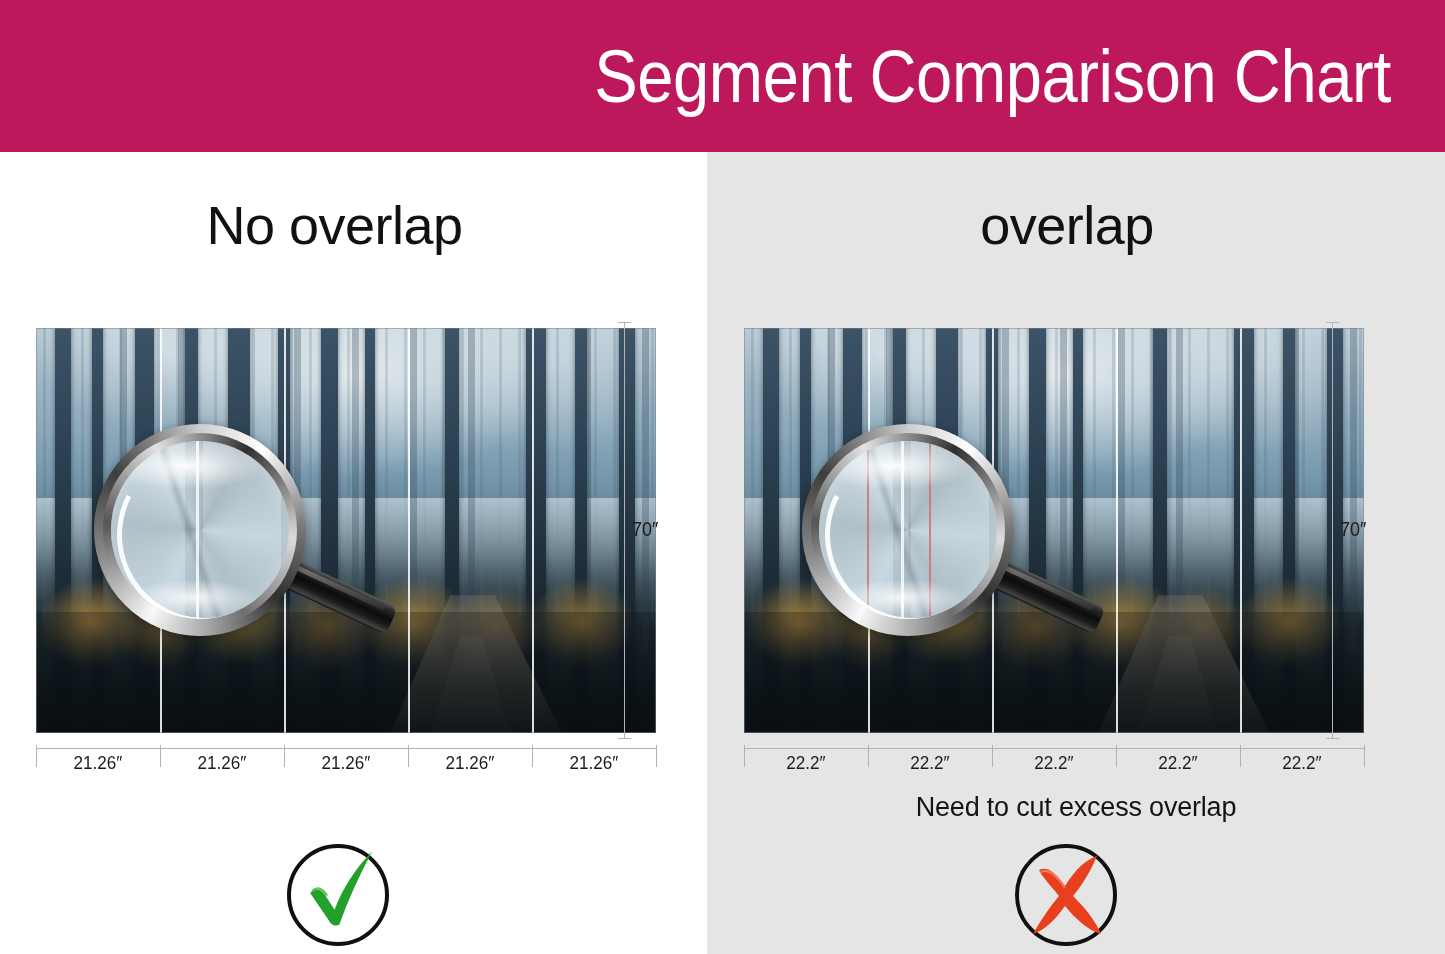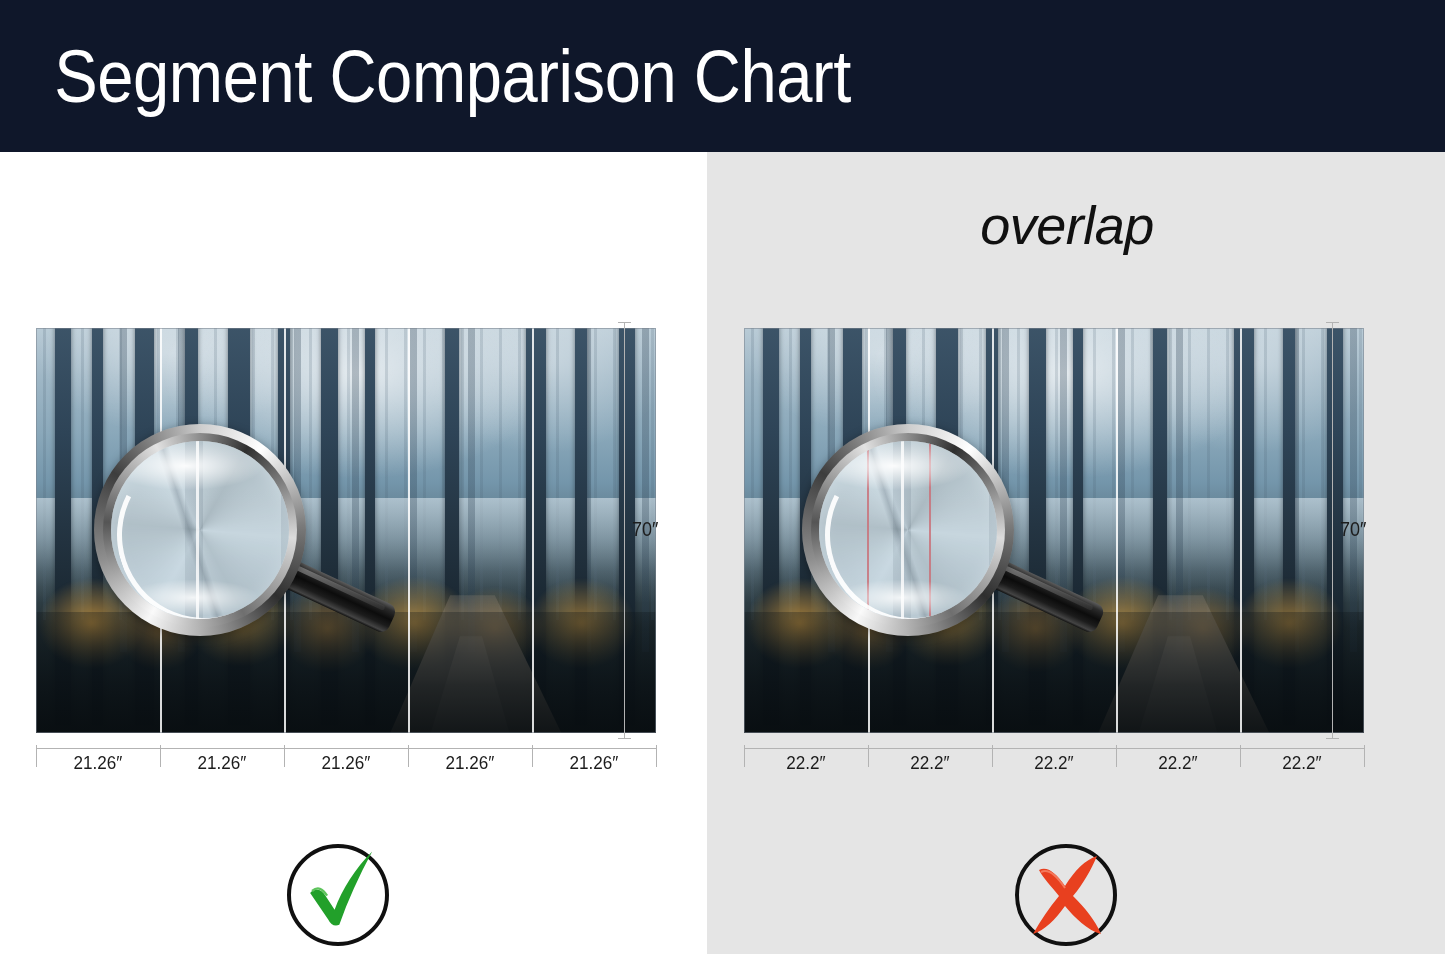--- a/index.html
+++ b/index.html
@@ -6,22 +6,22 @@
   body{
     width:1445px;height:954px;
     font-family:"Liberation Sans", sans-serif;
     background:#ffffff;
     overflow:hidden;
     position:relative;
   }
   
   .header{
     position:absolute;left:0;top:0;width:1445px;height:152px;
-    background:#0f172a;
-    display:flex;align-items:center;justify-content:flex-start;
+    background:#be185d;
+    display:flex;align-items:center;justify-content:flex-end;
   }
   .header-title{
     color:#ffffff;
     font-size:74px;
     font-weight:400;
     letter-spacing:-0.5px;
     transform:scaleX(0.88);
     font-family:"Liberation Sans", sans-serif;
     white-space:nowrap;
   }
@@ -34,21 +34,21 @@
   .panel-left{width:707px;background:#ffffff;}
   .panel-right{width:738px;background:#e5e5e5;}
 
   .panel-heading{
     position:absolute;top:42px;width:100%;
     text-align:center;
     font-size:54px;color:#111111;font-weight:400;
     letter-spacing:-0.5px;
   }
   .panel-left .panel-heading{text-indent:-38px;}
-  .panel-right .panel-heading{text-indent:-18px;font-style:italic;}
+  .panel-right .panel-heading{text-indent:-18px;}
 
   
   .photo-wrap{
     position:absolute;
     width:620px;height:405px;
     overflow:visible;
   }
   .panel-left .photo-wrap{left:36px;top:176px;}
   .panel-right .photo-wrap{left:37px;top:176px;}
 
@@ -311,20 +311,21 @@
 <body>
 
 <div class="header">
   <div class="header-title">Segment Comparison Chart</div>
 </div>
 
 <div class="panels">
 
   <div class="panel panel-left">
 
+    <div class="panel-heading">No overlap</div>
 
     <div class="photo-wrap">
       <div class="photo">
         <div class="mist"></div>
         <div class="trunks-far"></div>
         <div class="haze"></div>
         <div class="trunks-mid"></div>
 
         <div class="trunk" style="left:3%;width:16px;height:100%;"></div>
         <div class="trunk" style="left:9%;width:11px;height:100%;"></div>
@@ -481,20 +482,21 @@
       <span class="tick" style="left:100%;"></span>
     </div>
     <div class="dim-labels">
       <div class="dim-label">22.2″</div>
       <div class="dim-label">22.2″</div>
       <div class="dim-label">22.2″</div>
       <div class="dim-label">22.2″</div>
       <div class="dim-label">22.2″</div>
     </div>
 
+    <div class="caption">Need to cut excess overlap</div>
 
     <div class="verdict">
       <div class="verdict-circle">
         <svg class="xmark" viewBox="0 0 100 100">
           <path d="M22 24 C30 20 38 26 48 40 C58 24 68 14 80 10 C74 24 66 38 56 50 C68 62 78 74 84 88 C70 84 58 72 48 60 C38 74 28 84 16 88 C24 74 32 62 42 50 C34 40 26 32 22 24 Z" fill="#e8401f"></path>
           <path d="M24 26 C32 22 40 30 48 42" stroke="#f4795c" stroke-width="2" fill="none"></path>
         </svg>
       </div>
     </div>
   </div>

